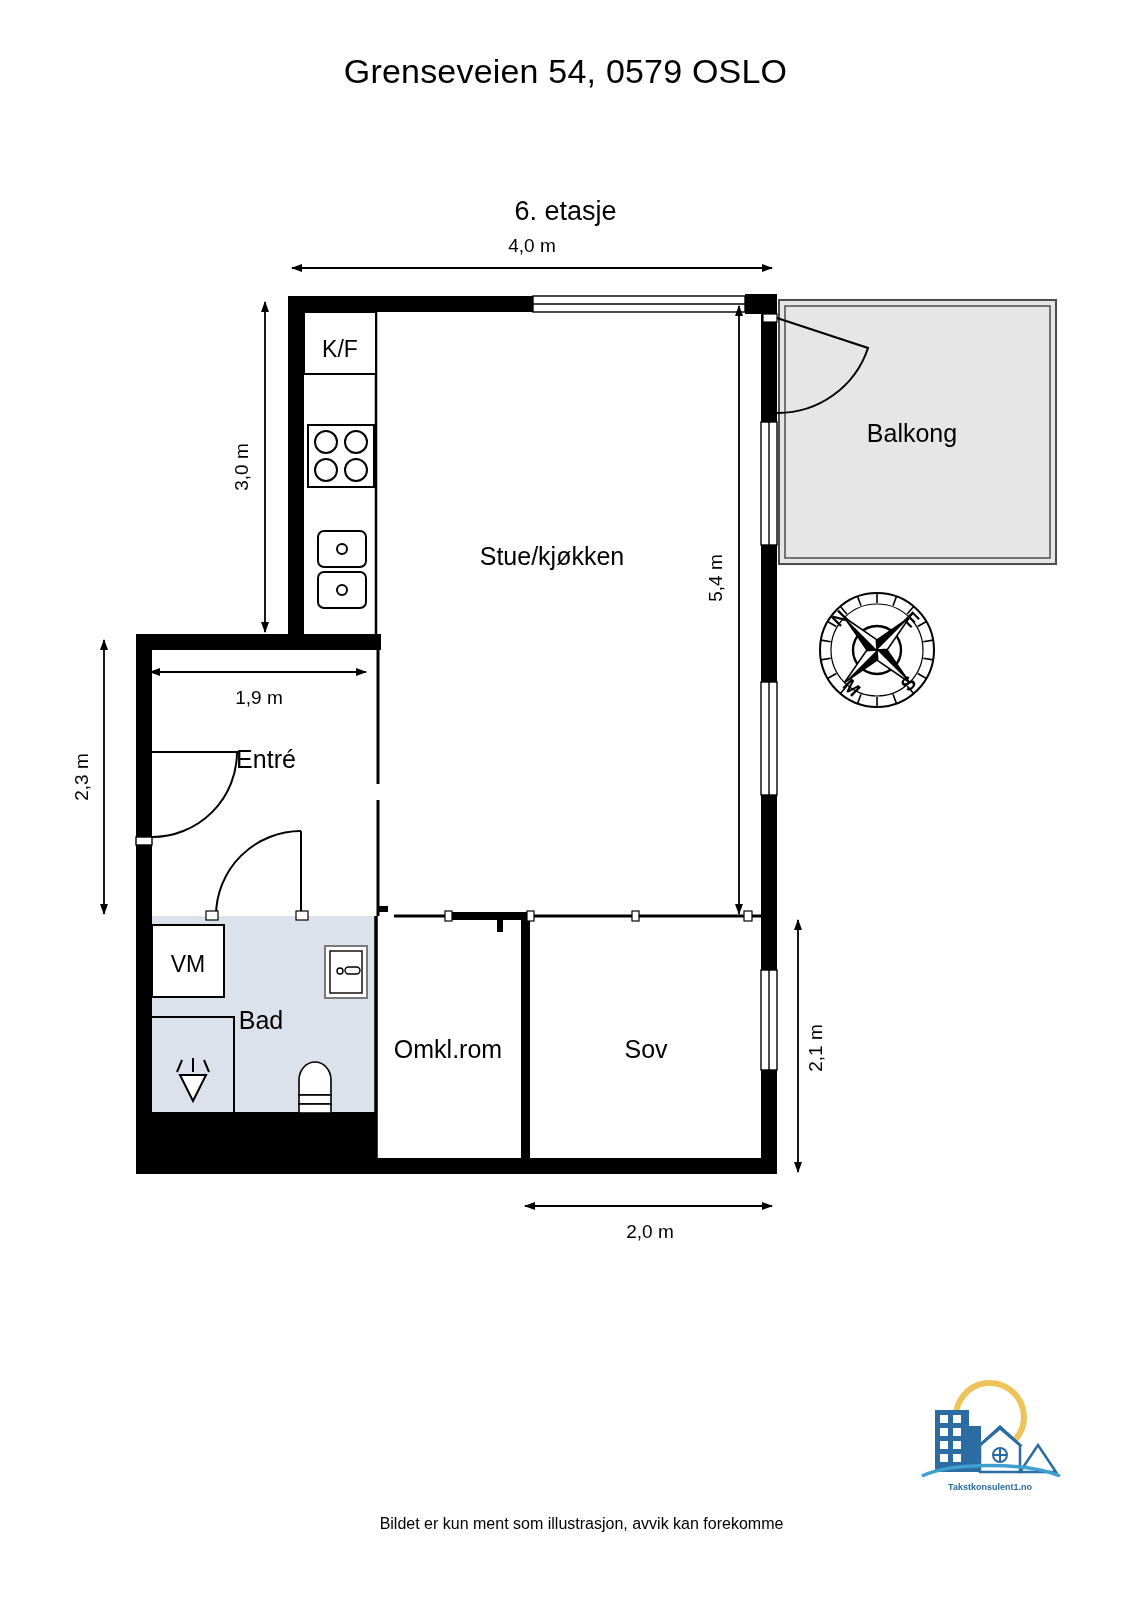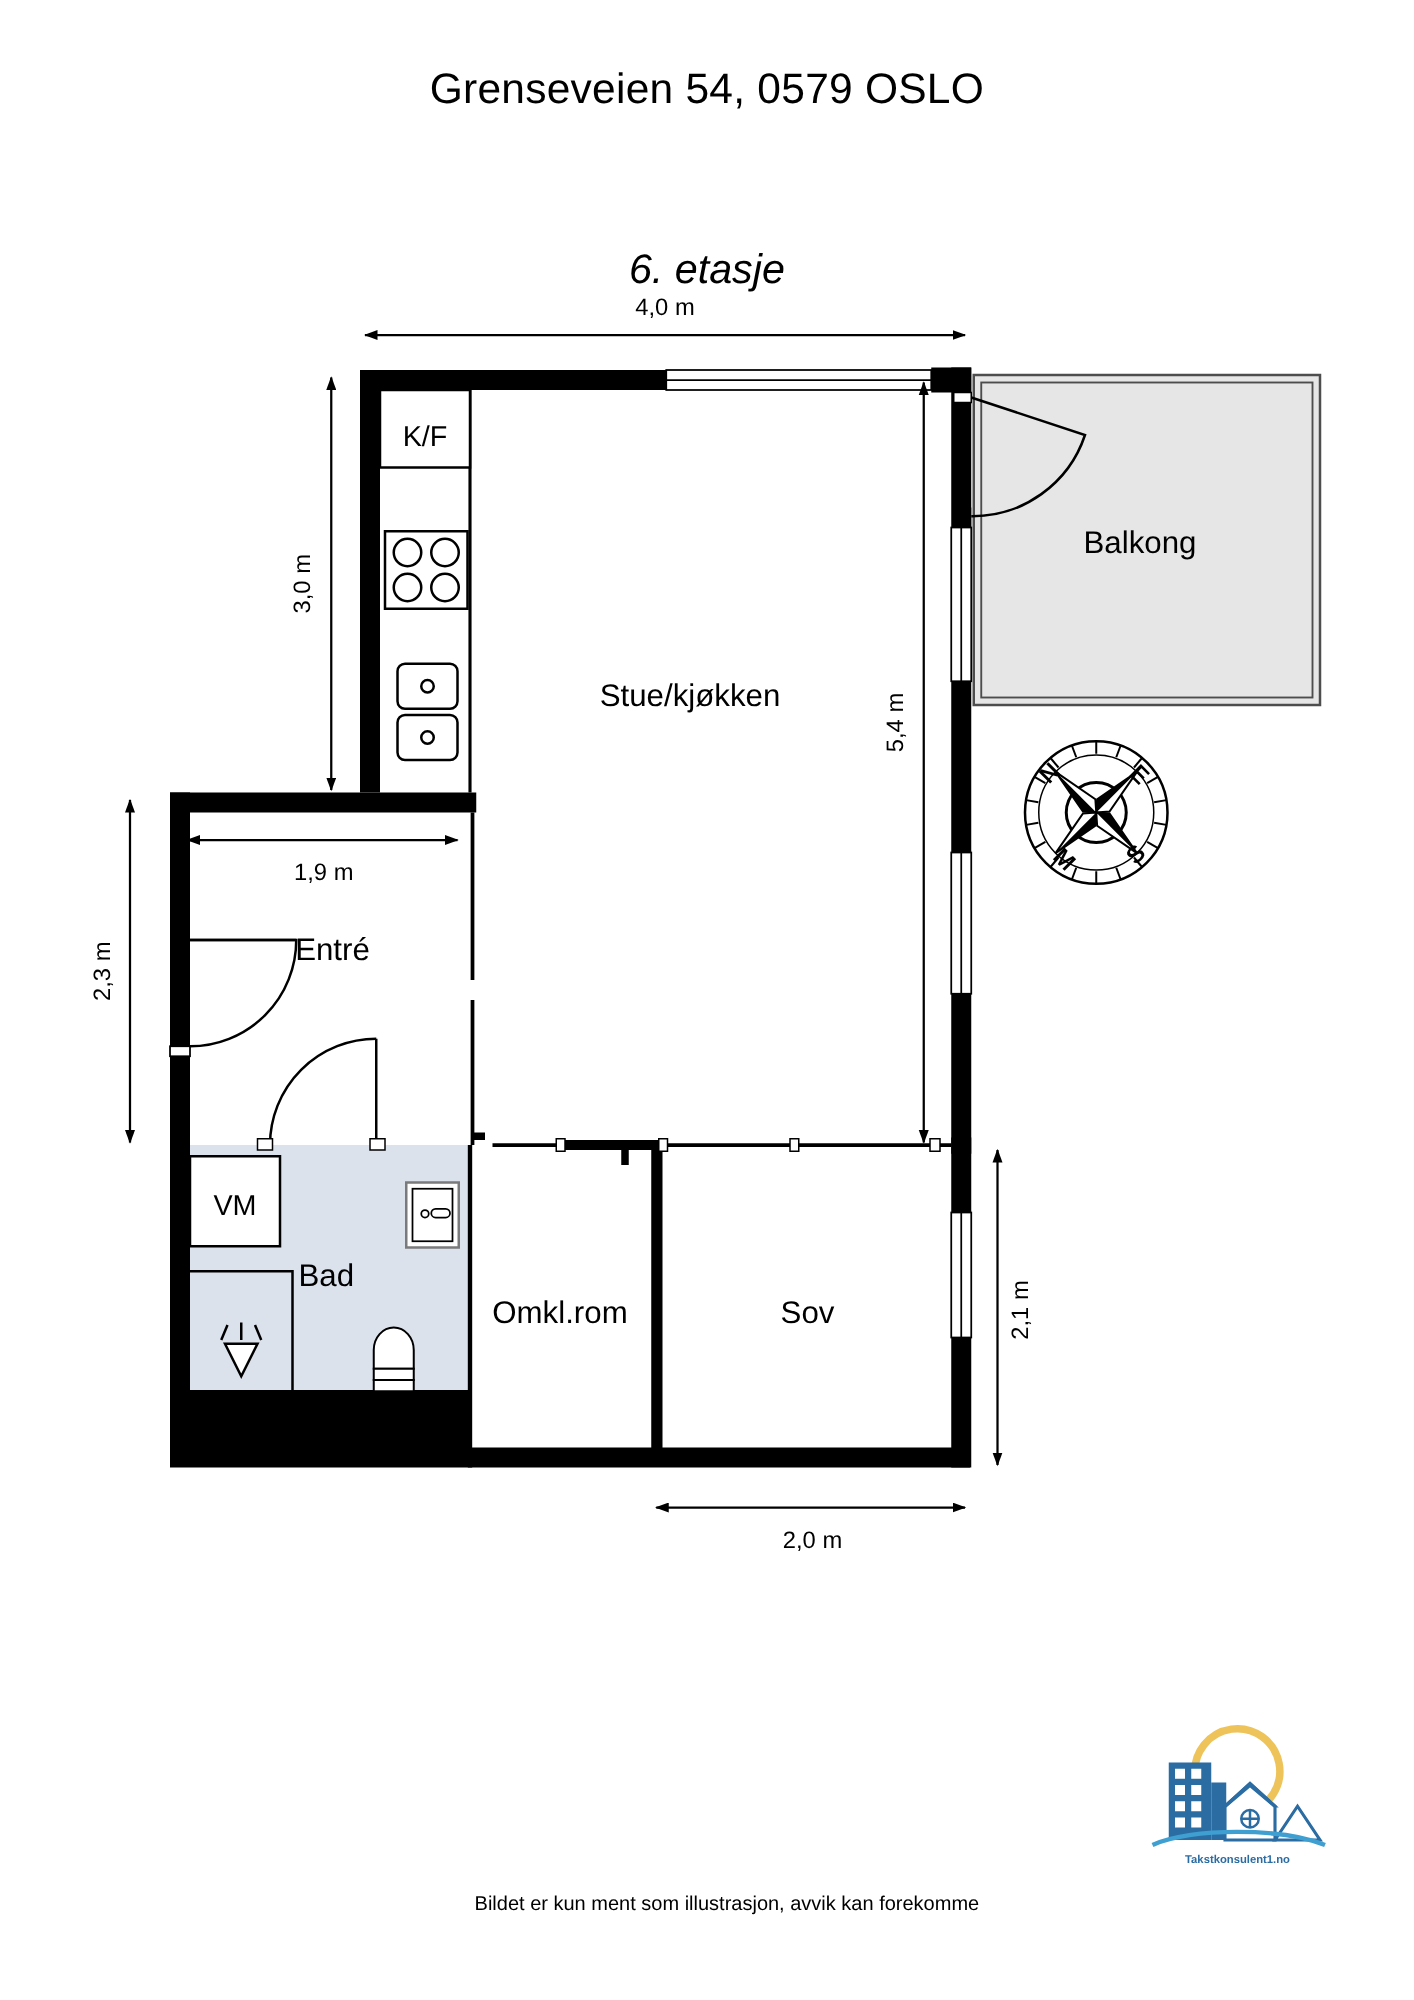--- a/index.html
+++ b/index.html
@@ -22,22 +22,21 @@
     position: absolute;
     top: 52px; left: 0; width: 1131px;
     text-align: center;
     font-size: 34px;
     letter-spacing: 0.2px;
   }
   .floor-label {
     position: absolute;
     top: 196px; left: 0; width: 1131px;
     text-align: center;
-    font-size: 33px;
-    font-style: italic;
+    font-size: 27px;
   }
   .footer-note {
     position: absolute;
     top: 1515px; left: 16px; width: 1131px;
     text-align: center;
     font-size: 16px;
   }
   #plan-svg {
     position: absolute;
     top: 0; left: 0;

